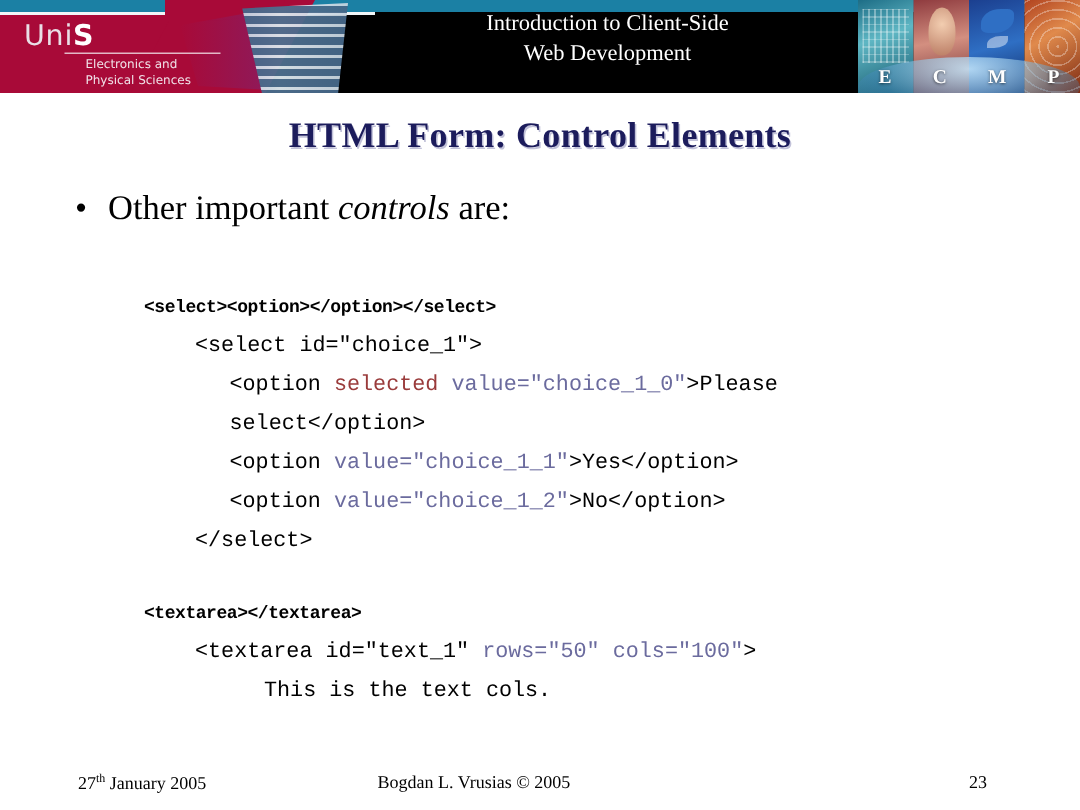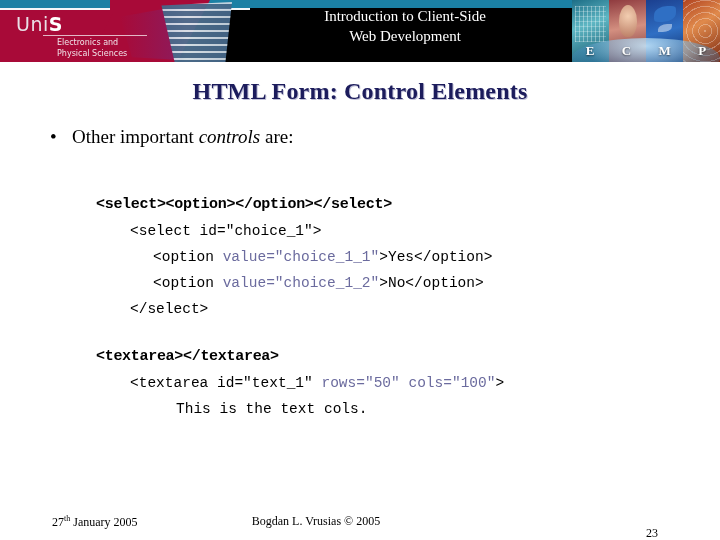--- a/index.html
+++ b/index.html
@@ -191,39 +191,39 @@
     font-size: 24px;
     letter-spacing: 0.2px;
     text-shadow: 1px 1px 0 rgba(120,120,170,0.45);
   }
 
   #bullet-line {
     position: absolute;
     left: 50px; top: 126px;
     color: #000000;
     font-family: "Liberation Serif", serif;
-    font-size: 19px;
+    font-size: 23px;
   }
   #bullet-line .dot { display:inline-block; width: 22px; }
   #bullet-line i { font-style: italic; }
 
   
   #code-block {
     position: absolute;
     left: 96px; top: 192px;
     width: 560px;
     font-family: "Liberation Mono", monospace;
     font-size: 14.5px;
     line-height: 26px;
     color: #000000;
   }
   .code-head {
     font-weight: 700;
     letter-spacing: -0.3px;
-    font-size: 15px;
+    font-size: 12px;
   }
   .code-line { white-space: pre-wrap; }
   .ind1 { padding-left: 34px; }
   .ind2 { padding-left: 57px; }
   .ind2b { padding-left: 34px; }
   .ind3 { padding-left: 80px; }
   .kw-selected { color: #9a3b3b; }
   .attr { color: #6b6b9e; }
   .gap { height: 22px; }
 
@@ -233,21 +233,21 @@
     left: 0; bottom: 8px;
     width: 720px;
     height: 18px;
     font-family: "Liberation Serif", serif;
     font-size: 12px;
     color: #000000;
   }
   #footer-date  { position: absolute; left: 52px;  top: 0; }
   #footer-date sup { font-size: 8px; }
   #footer-author{ position: absolute; left: 0; top: 0; width: 632px; text-align: center; }
-  #footer-page  { position: absolute; right: 62px; top: 12px; }
+  #footer-page  { position: absolute; right: 62px; top: 0; }
 </style>
 </head>
 <body>
 
 <div id="banner">
   <div class="banner-topstrip"></div>
   <div class="banner-whiteline"></div>
 
   <div class="crimson-block"></div>
   <div class="crimson-diag"></div>
@@ -286,20 +286,21 @@
 <div id="bullet-line">
   <span class="dot">•</span><span>Other important </span><i>controls</i><span> are:</span>
 </div>
 
 <div id="code-block">
 
   <div class="code-line code-head">&lt;select&gt;&lt;option&gt;&lt;/option&gt;&lt;/select&gt;</div>
 
   <div class="code-line ind1">&lt;select id="choice_1"&gt;</div>
 
+  <div class="code-line ind2"><span>&lt;option </span><span class="kw-selected">selected</span><span class="attr"> value="choice_1_0"</span><span>&gt;Please select&lt;/option&gt;</span></div>
 
   <div class="code-line ind2"><span>&lt;option </span><span class="attr">value="choice_1_1"</span><span>&gt;Yes&lt;/option&gt;</span></div>
 
   <div class="code-line ind2"><span>&lt;option </span><span class="attr">value="choice_1_2"</span><span>&gt;No&lt;/option&gt;</span></div>
 
   <div class="code-line ind2b">&lt;/select&gt;</div>
 
   <div class="gap"></div>
 
   <div class="code-line code-head">&lt;textarea&gt;&lt;/textarea&gt;</div>

